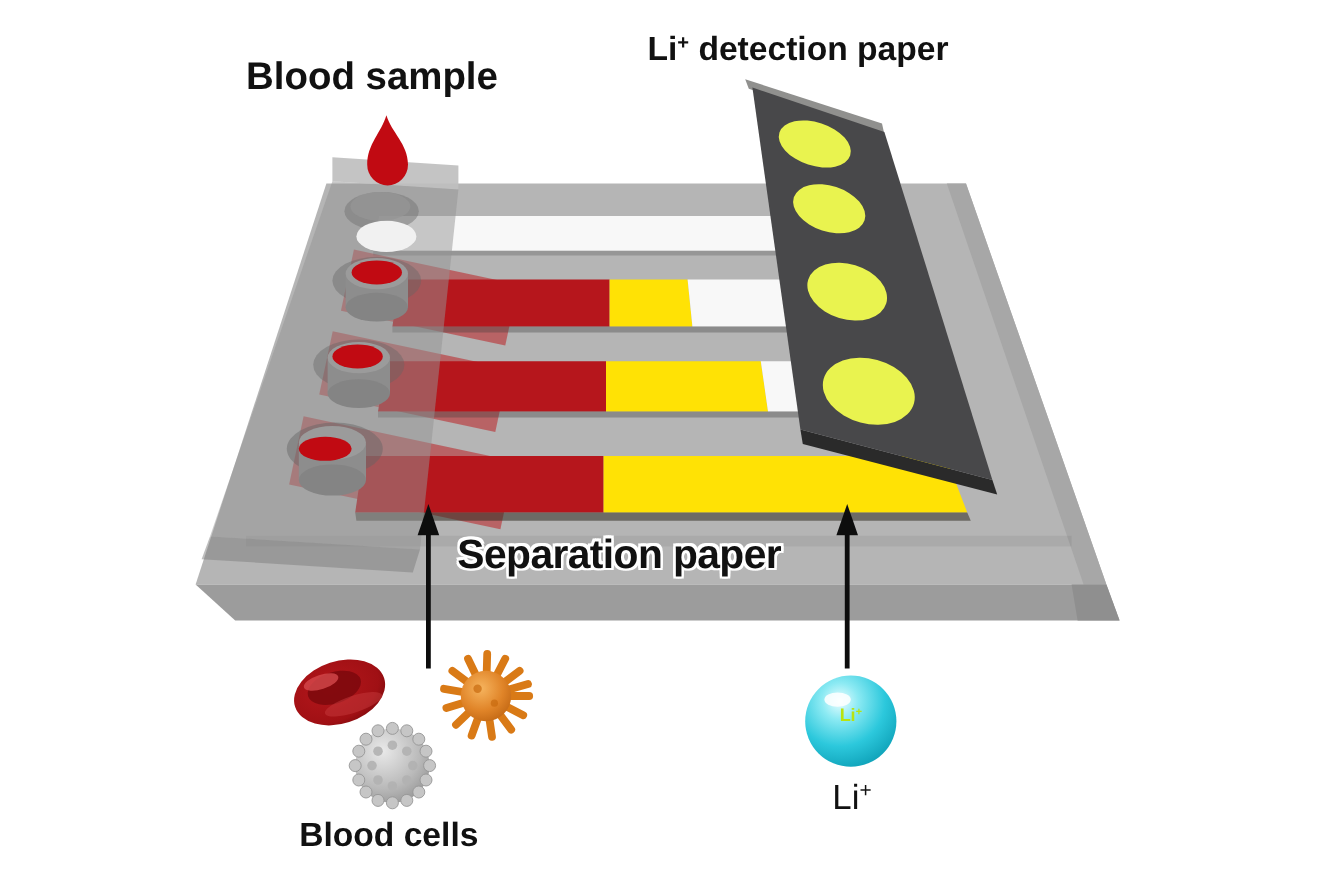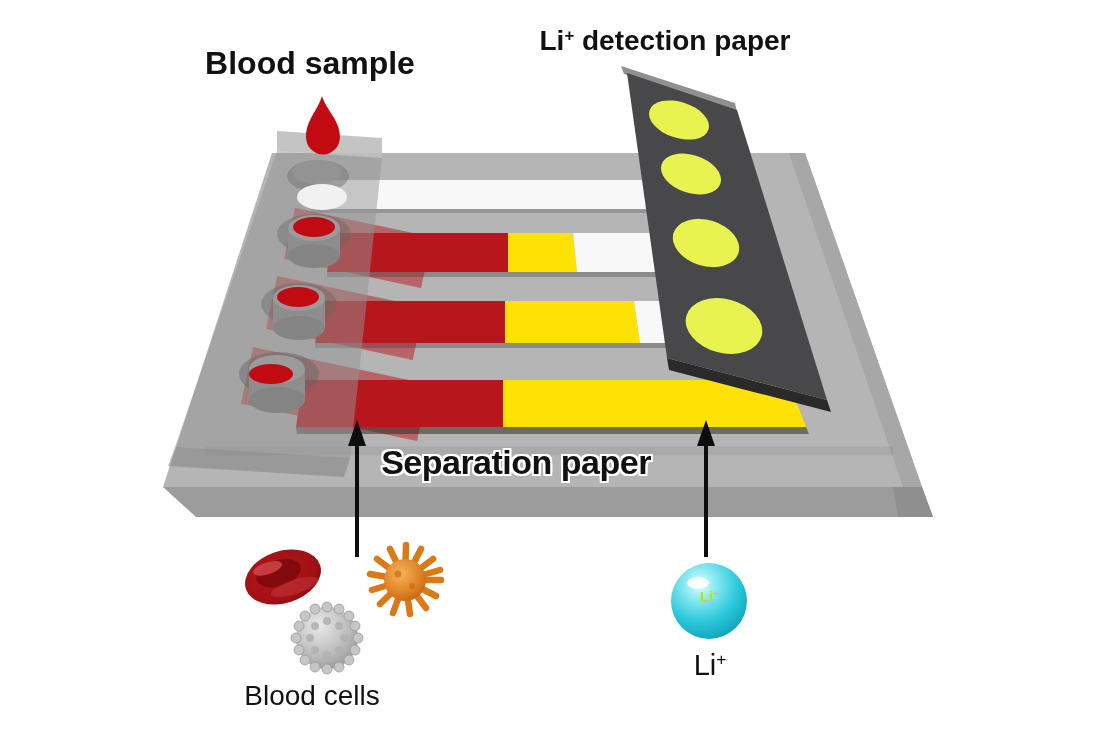--- a/index.html
+++ b/index.html
@@ -8,21 +8,21 @@
   #scene{position:absolute;left:0;top:0;width:1100px;height:729px;}
   .lbl{position:absolute;color:#111;text-align:center;line-height:1.2;white-space:nowrap;}
   .bold{font-weight:bold;}
   .halo{text-shadow:-2px -2px 0 #fff,2px -2px 0 #fff,-2px 2px 0 #fff,2px 2px 0 #fff,
         0 -2px 0 #fff,0 2px 0 #fff,-2px 0 0 #fff,2px 0 0 #fff;}
   .sup{font-size:60%;position:relative;top:-0.55em;}
   #lbl-blood-sample{left:165px;top:44px;width:290px;font-size:32px;}
   #lbl-li-detection{left:515px;top:24px;width:300px;font-size:28px;}
   #lbl-contact{left:752px;top:218px;width:256px;font-size:27px;white-space:normal;}
   #lbl-separation{left:376px;top:442px;width:280px;font-size:34px;letter-spacing:-0.5px;}
-  #lbl-blood-cells{left:222px;top:679px;width:180px;font-size:28px;font-weight:normal;}
+  #lbl-blood-cells{left:234px;top:679px;width:180px;font-size:28px;font-weight:bold;}
   #lbl-li-ion{left:670px;top:648px;width:80px;font-size:29px;font-weight:normal;}
   #lbl-sphere{left:687px;top:588px;width:44px;font-size:15px;color:#b9e30e;font-weight:bold;}
 </style>
 </head>
 <body>
 
 <div id="stage">
 
 <svg id="scene" viewBox="0 0 1100 729">
   <defs>

